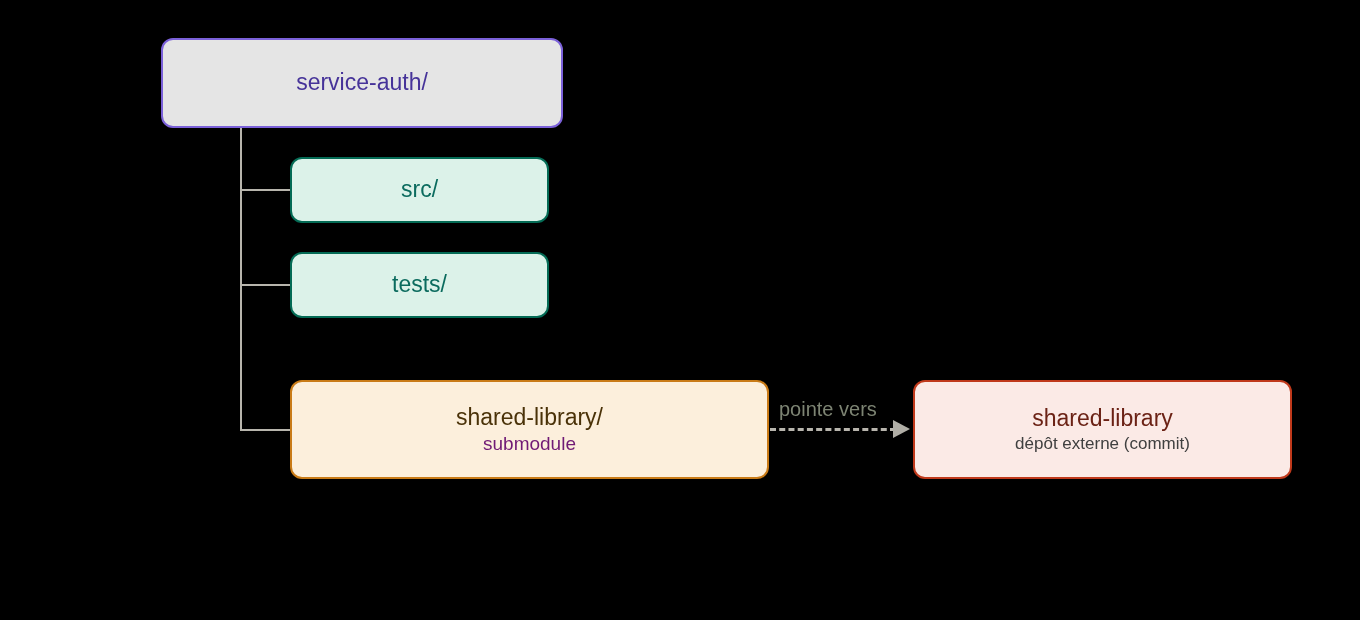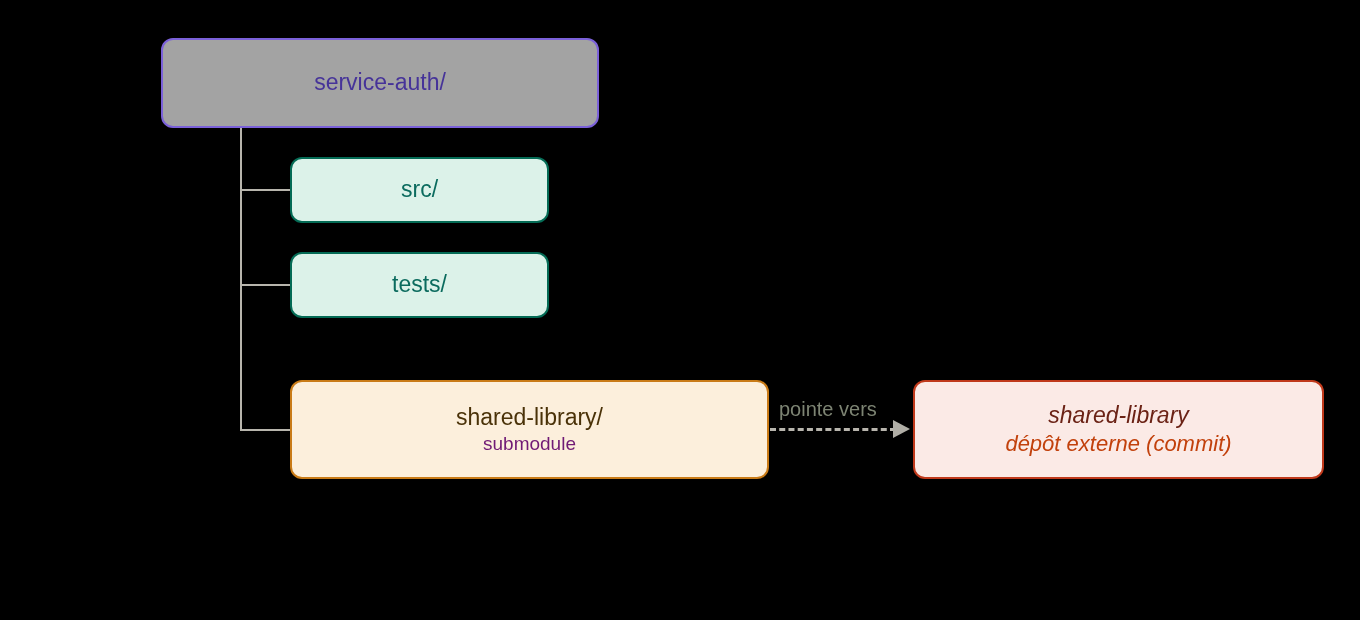--- a/index.html
+++ b/index.html
@@ -34,23 +34,23 @@
   }
   .node .subtitle {
     display: block;
     white-space: nowrap;
   }
 
   
   #node-root {
     left: 161px;
     top: 38px;
-    width: 438px;
+    width: 402px;
     height: 90px;
-    background: #a3a3a3;
+    background: #e5e5e5;
     border-color: #7b61d9;
   }
   #node-root .title {
     color: #463399;
     font-size: 23px;
   }
 
   
   #node-src, #node-tests {
     left: 290px;
@@ -82,34 +82,33 @@
   }
   #node-submodule .subtitle {
     color: #701a75;
     font-size: 19px;
   }
 
   
   #node-external {
     left: 913px;
     top: 380px;
-    width: 411px;
+    width: 379px;
     height: 99px;
     background: #fbeae6;
     border-color: #c0391b;
-    font-style: italic;
   }
   #node-external .title {
     color: #6b2215;
     font-size: 23px;
     margin-bottom: 2px;
   }
   #node-external .subtitle {
-    color: #c2410c;
-    font-size: 22px;
+    color: #404040;
+    font-size: 17px;
   }
 
   
   .tree-line {
     position: absolute;
     background: #b8b5ad;
   }
   #trunk {
     left: 240px;
     top: 127px;

